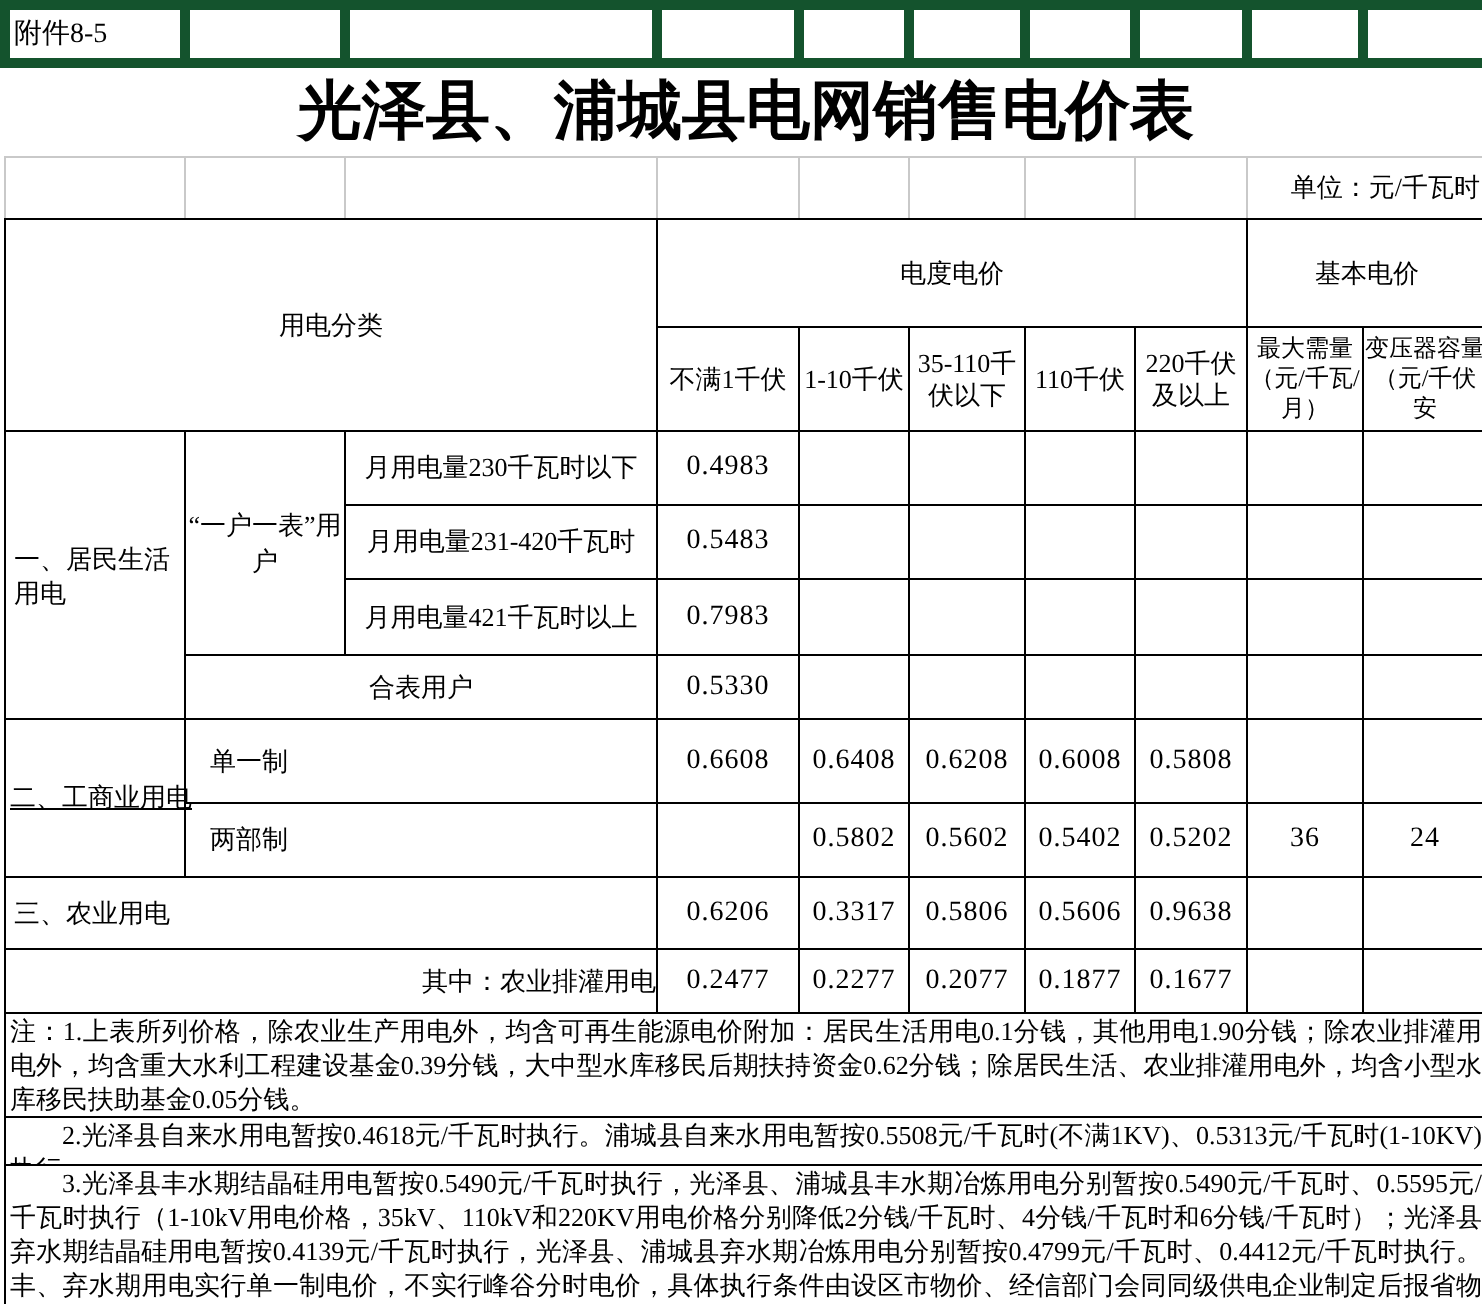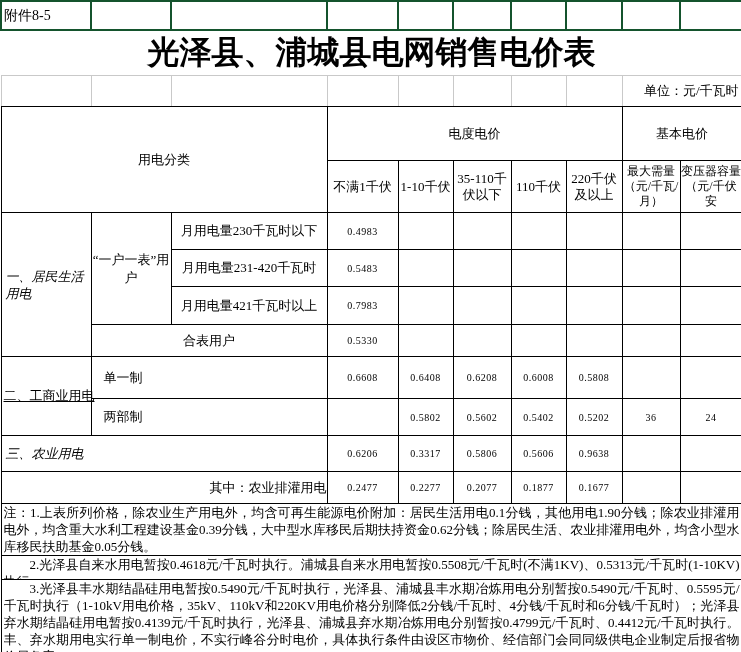--- a/index.html
+++ b/index.html
@@ -1,35 +1,35 @@
 <!DOCTYPE html>
 <html><head>
 <meta charset="utf-8">
 <style>
   html,body{margin:0;padding:0;background:#fff;}
   .sheet{width:741px;height:652px;background:#fff;color:#000;
          font-family:"Liberation Serif","DejaVu Serif",serif;position:relative;overflow:hidden;}
   table{border-collapse:collapse;table-layout:fixed;width:741px;}
   td{padding:0;font-size:13px;text-align:center;vertical-align:middle;overflow:hidden;color:#000;}
   
-  td.g{border:2px solid #14532d;}
+  td.g{border:5px solid #14532d;}
   td.gb{border:1px solid #c9c9c9;border-bottom:1px solid #000;}
   
   td.b{border:1px solid #000;}
   .att{text-align:left;font-size:14px;padding-left:2px;}
   .title-cell{border:none;font-family:"Liberation Sans","DejaVu Sans",sans-serif;
               font-weight:bold;font-size:32px;text-align:center;}
   .unit-cell{text-align:right;font-size:13px;padding-right:3px;margin-top:44px;}
   .hdr{font-size:13px;line-height:16px;}
   .hdr-small{font-size:12px;line-height:15px;}
-  .lbl-left{text-align:left;padding-left:4px;line-height:17px;font-style:italic;}
+  .lbl-left{text-align:left;padding-left:4px;line-height:17px;}
   .lbl-left-tight{text-align:left;padding-left:2px;white-space:nowrap;overflow:visible;text-decoration:underline;}
   .lbl-indent{text-align:left;padding-left:12px;}
   .lbl-indent2{text-align:right;padding-left:30px;}
-  .num{font-size:10px;letter-spacing:0.5px;}
+  .num{font-size:14px;letter-spacing:0.5px;}
   .note-td{text-align:left;vertical-align:top;padding:0 2px;}
   .note{font-size:13px;line-height:17px;text-align:justify;overflow:hidden;word-break:break-all;}
   .note.indent{text-indent:2em;}
   .n1{height:51px;} .n2{height:23px;} .n3{height:85px;}
 </style>
 </head>
 <body>
 
 <div class="sheet">
 <table>

